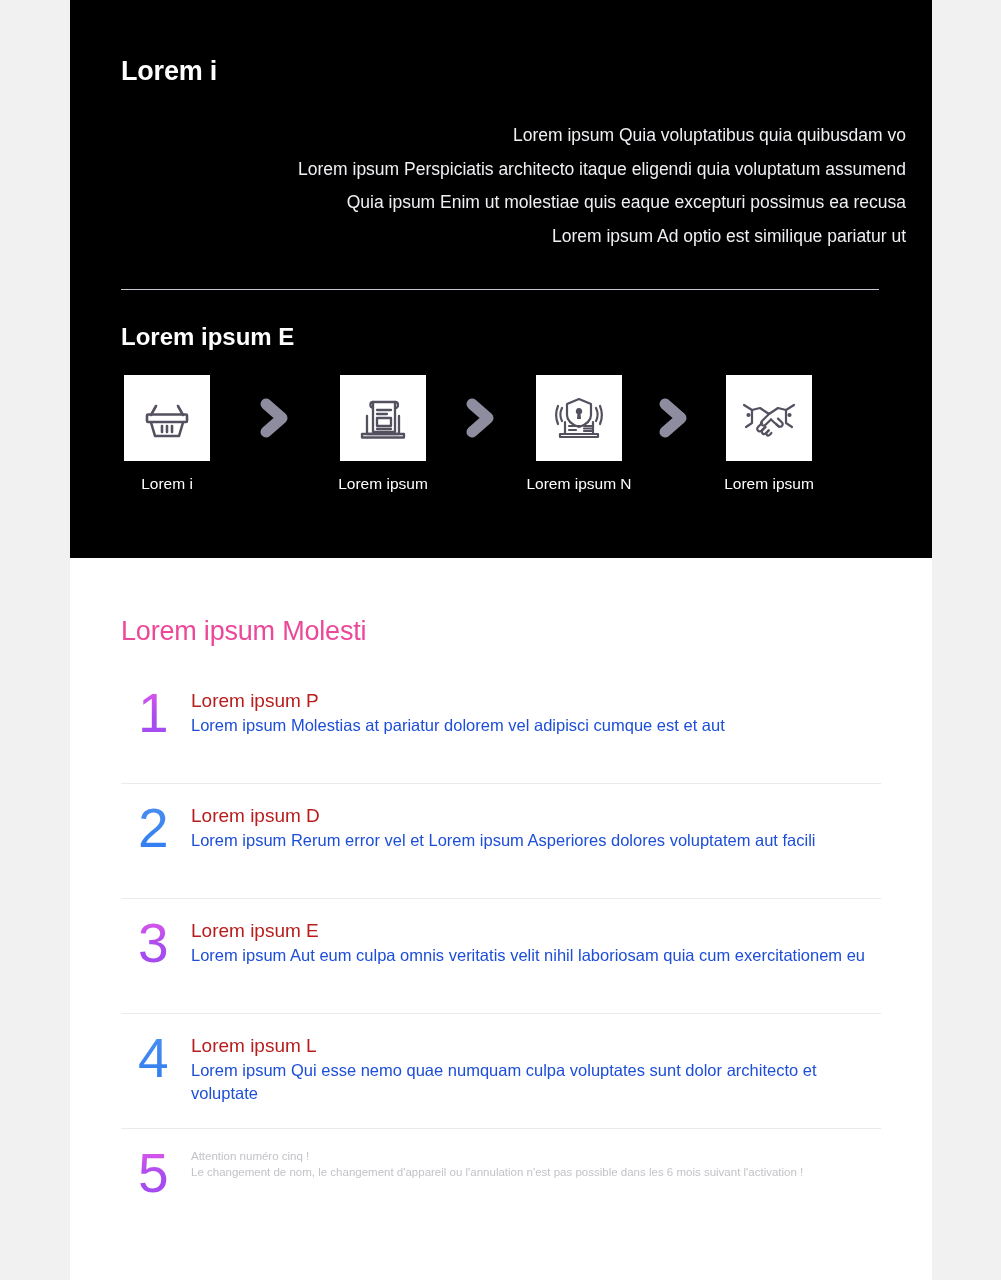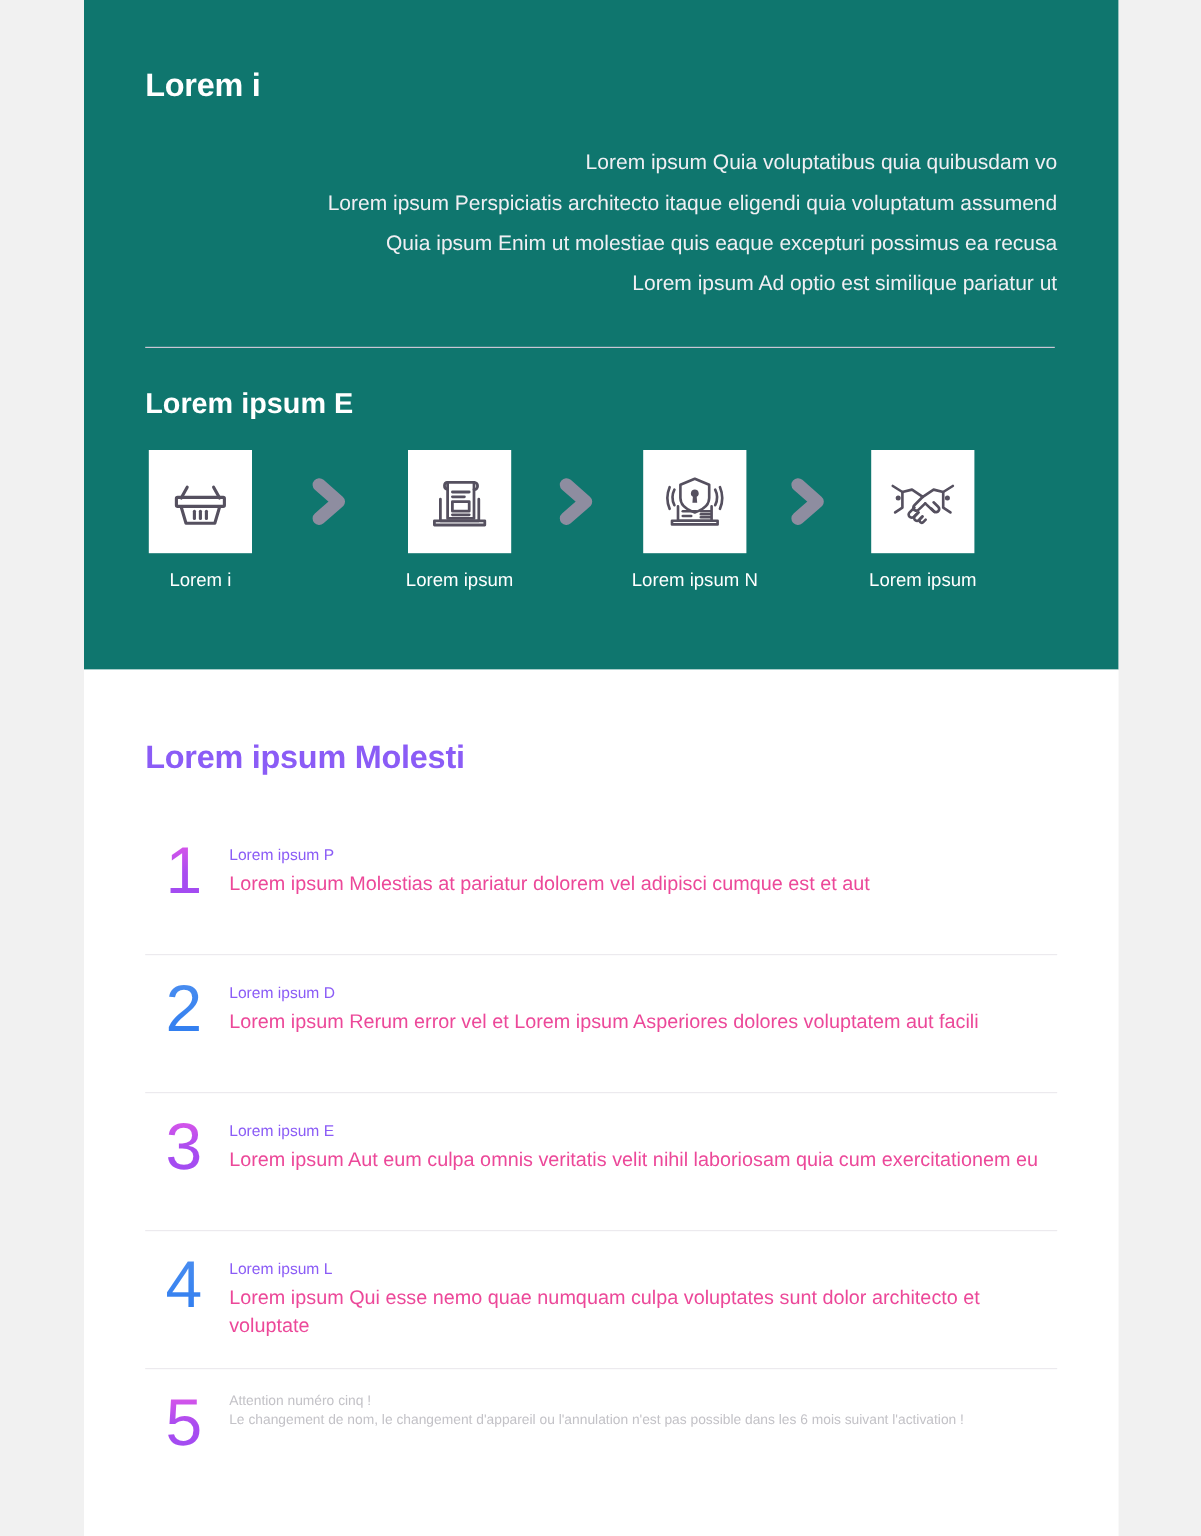--- a/index.html
+++ b/index.html
@@ -18,22 +18,22 @@
   .card {
     position: absolute;
     left: 70px;
     top: 0;
     width: 862px;
     background: #ffffff;
   }
 
   
   .hero {
-    background: #0f766e;
-    padding: 56px 51px 0 51px;
+    background: #000000;
+    padding: 56px 26px 0 51px;
     box-sizing: border-box;
     height: 558px;
   }
   .hero-title {
     color: #ffffff;
     font-size: 27px;
     font-weight: bold;
     margin: 0 0 32px 0;
     letter-spacing: -0.2px;
   }
@@ -104,23 +104,23 @@
 
   
   .list-section {
     background: #ffffff;
     padding: 58px 51px 50px 51px;
     box-sizing: border-box;
     min-height: 700px;
   }
   .list-title {
     font-size: 27px;
-    font-weight: bold;
-    color: #8b5cf6;
-    margin: 0 0 34px 0;
+    font-weight: normal;
+    color: #ec4899;
+    margin: 0 0 22px 0;
     letter-spacing: -0.2px;
   }
   .items { }
   .item {
     display: flex;
     align-items: flex-start;
     padding: 18px 0 22px 0;
     border-bottom: 1px solid #eceaee;
     min-height: 74px;
   }
@@ -143,27 +143,27 @@
     color: transparent;
   }
   .n-blue {
     background: linear-gradient(180deg,#4b8ef0 0%,#2f7df0 100%);
     -webkit-background-clip: text;
     background-clip: text;
     color: transparent;
   }
   .item-body { padding-top: 4px; }
   .item-kicker {
-    color: #8b5cf6;
-    font-size: 13px;
+    color: #b91c1c;
+    font-size: 19px;
     line-height: 20px;
     margin-bottom: 3px;
   }
   .item-text {
-    color: #ec4899;
+    color: #1d4ed8;
     font-size: 16.5px;
     line-height: 23px;
   }
   .item.small .item-kicker {
     font-size: 11.5px;
     line-height: 15px;
     color: #c3c2c7;
     margin-bottom: 1px;
   }
   .item.small .item-text {

